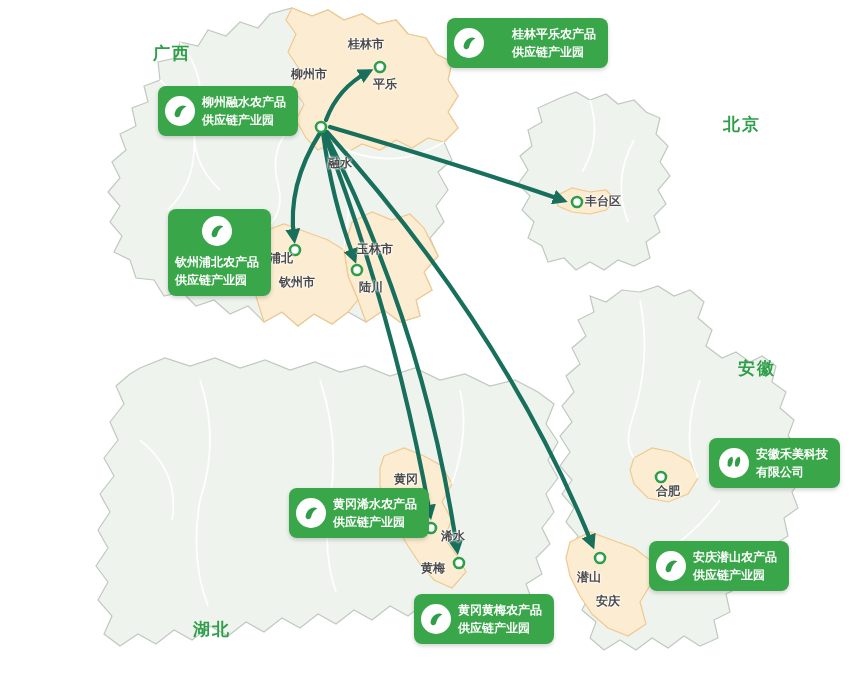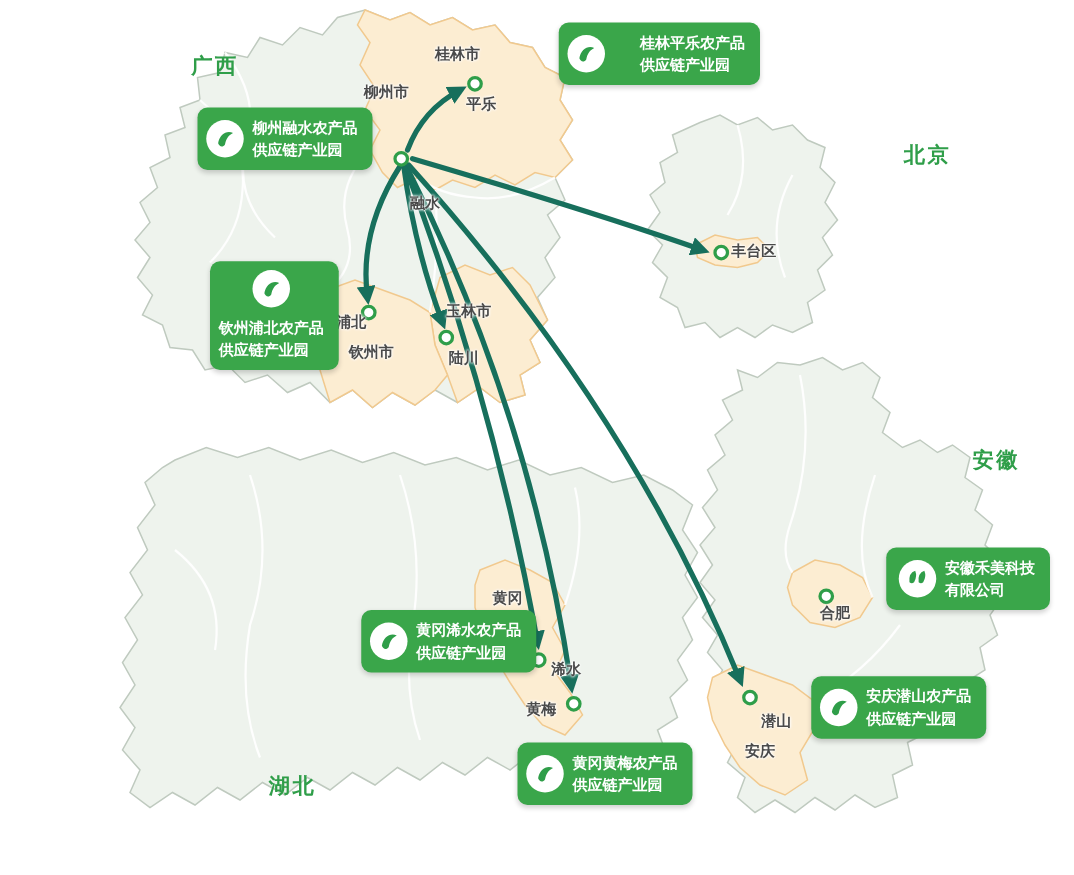--- a/index.html
+++ b/index.html
@@ -99,37 +99,37 @@
       <circle class="marker-ring" cx="357" cy="270" r="5"></circle>
       <circle class="marker-ring" cx="431" cy="528" r="5"></circle>
       <circle class="marker-ring" cx="459" cy="563" r="5"></circle>
       <circle class="marker-ring" cx="600" cy="558" r="5"></circle>
       <circle class="marker-ring" cx="661" cy="477" r="5"></circle>
     </g>
   </svg>
 
   <div class="province-label" style="left:172px;top:53px;">广西</div>
   <div class="province-label" style="left:742px;top:124px;">北京</div>
-  <div class="province-label" style="left:757px;top:368px;margin-left:40px;">安徽</div>
-  <div class="province-label" style="left:234px;top:629px;">湖北</div>
+  <div class="province-label" style="left:757px;top:368px;">安徽</div>
+  <div class="province-label" style="left:212px;top:629px;">湖北</div>
 
   <div class="city-label" style="left:309px;top:74px;">柳州市</div>
   <div class="city-label" style="left:366px;top:44px;">桂林市</div>
   <div class="city-label" style="left:385px;top:84px;">平乐</div>
   <div class="city-label" style="left:340px;top:121px;margin-top:42px;">融水</div>
   <div class="city-label" style="left:603px;top:201px;">丰台区</div>
   <div class="city-label" style="left:281px;top:258px;">浦北</div>
   <div class="city-label" style="left:297px;top:282px;">钦州市</div>
   <div class="city-label" style="left:375px;top:249px;">玉林市</div>
   <div class="city-label" style="left:371px;top:287px;">陆川</div>
   <div class="city-label" style="left:406px;top:479px;">黄冈</div>
   <div class="city-label" style="left:453px;top:536px;">浠水</div>
   <div class="city-label" style="left:433px;top:568px;">黄梅</div>
   <div class="city-label" style="left:668px;top:491px;">合肥</div>
-  <div class="city-label" style="left:589px;top:577px;margin-left:32px;">潜山</div>
+  <div class="city-label" style="left:589px;top:577px;">潜山</div>
   <div class="city-label" style="left:608px;top:601px;">安庆</div>
 
   <div class="callout" style="left:447px;top:18px;gap:28px;">
     <span class="logo-circle">
       <svg width="22" height="22" viewBox="0 0 24 24">
           <path d="M6,16 C7,8 14,4 19,7 C15,9 13,12 12,17 C10,20 7,19 6,16 Z" style="fill:var(--logo-green,#2f9e49)"></path>
         </svg>
     </span>
     <span class="callout-text">
       <span>桂林平乐农产品</span>

